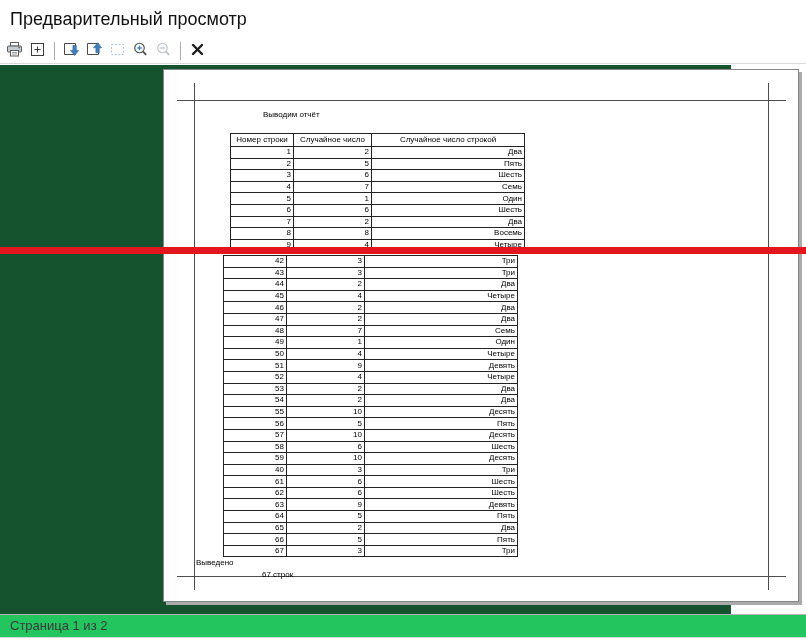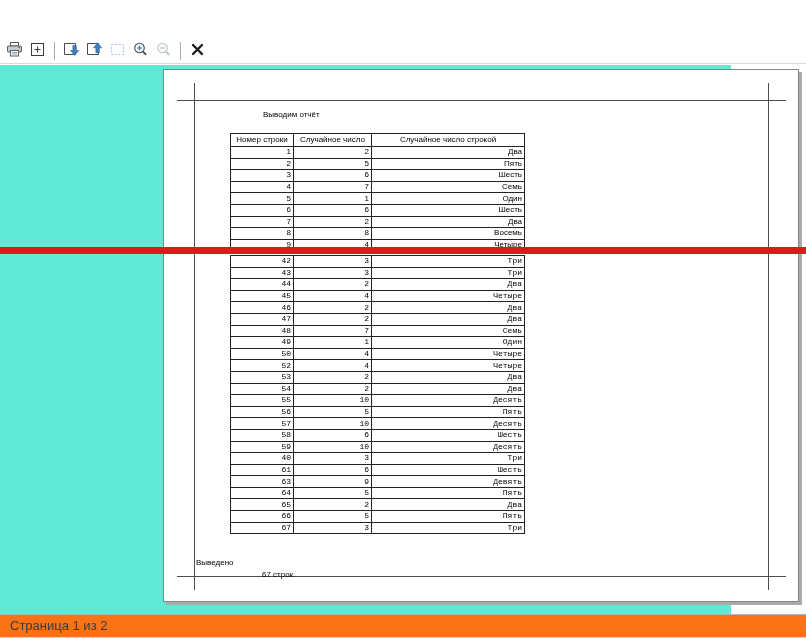--- a/index.html
+++ b/index.html
@@ -16,58 +16,59 @@
     position:absolute; left:0; top:38px; width:806px; height:26px;
     display:flex; align-items:center; padding-left:4px; box-sizing:border-box;
     border-bottom:1px solid #d9d9d9; background:#fff;
   }
   .tbtn {
     background:none; border:none; padding:0; margin:0 3px 0 1px;
     width:19px; height:22px; display:flex; align-items:center; justify-content:center;
     cursor:pointer;
   }
   .tsep { width:1px; height:18px; background:#adadad; margin:0 6px 0 4px; }
-  .preview { position:absolute; left:0; top:65px; width:731px; height:549px; background:#5eead4; }
+  .preview { position:absolute; left:0; top:65px; width:731px; height:549px; background:#14532d; }
   .sheet {
     position:absolute; left:163px; top:4px; width:634px; height:531px;
     background:#fff; border:1px solid #858585; box-shadow:3px 3px 0 #ababab;
   }
   .margin-line { position:absolute; background:#4d4d4d; }
   .ml-v-left  { left:30px;  top:13px;  width:1px;  height:507px; }
   .ml-v-right { left:604px; top:13px;  width:1px;  height:507px; }
   .ml-h-top   { left:13px;  top:30px;  width:609px; height:1px; }
   .ml-h-bot   { left:13px;  top:506px; width:609px; height:1px; }
   .rtitle { position:absolute; left:99px; top:40px; font-size:8px; line-height:9px; color:#000; }
   table.rtable {
     position:absolute; border-collapse:collapse; table-layout:fixed;
     font-size:8px; color:#000; background:#fff;margin-left:34px;
   }
   table.ta { left:32px; top:63px; }
-  table.tb { left:32px; top:185px;font-family:Liberation Mono, monospace; }
+  table.tb { left:25px; top:185px; }
   .rtable th, .rtable td {
     border:1px solid #222; overflow:hidden; white-space:nowrap;
     padding:0 2px 0 1px; line-height:10px;
   }
   .rtable th { height:12px; text-align:center; font-weight:normal; padding:0; }
   .rtable td { height:10.6px; text-align:right; }
   .rfooter { position:absolute; left:32px; top:488px; font-size:8px; line-height:9px; color:#000; width:300px; }
   .rfooter .fv { position:absolute; left:66px; top:12px; }
   .cutline { position:absolute; left:0; top:247px; width:806px; height:7px; background:#e2161c; z-index:10; }
   .statusbar {
-    position:absolute; left:0; top:614px; width:806px; height:22px; background:#f97316;
+    position:absolute; left:0; top:614px; width:806px; height:22px; background:#22c55e;
     border-top:1px solid #b3b3b3; border-bottom:1px solid #d8d8d8;
     font-size:13px; line-height:22px; color:#3a3a3a;
   }
   .statusbar span { padding-left:10px; }
 </style>
 </head>
 <body>
 
 <div id="app">
 
+  <div class="title">Предварительный просмотр</div>
 
   <div class="toolbar">
     <button class="tbtn">
       <span>
         <svg width="17" height="17" viewBox="0 0 17 17">
           <rect x="4.5" y="1.5" width="8" height="3.5" fill="#fff" stroke="#5a5a5a"></rect>
           <rect x="1.5" y="5" width="14" height="6" rx="1" fill="#c6cdd2" stroke="#5a5a5a"></rect>
           <rect x="4.5" y="9.5" width="8" height="5.5" fill="#fff" stroke="#5a5a5a"></rect>
           <line x1="6" y1="11.5" x2="11" y2="11.5" stroke="#9aa0a6"></line>
           <line x1="6" y1="13" x2="11" y2="13" stroke="#9aa0a6"></line>
@@ -254,20 +255,25 @@
               <td>49</td>
               <td>1</td>
               <td>Один</td>
             </tr>
             <tr>
               <td>50</td>
               <td>4</td>
               <td>Четыре</td>
             </tr>
             <tr>
+              <td>51</td>
+              <td>9</td>
+              <td>Девять</td>
+            </tr>
+            <tr>
               <td>52</td>
               <td>4</td>
               <td>Четыре</td>
             </tr>
             <tr>
               <td>53</td>
               <td>2</td>
               <td>Два</td>
             </tr>
             <tr>
@@ -300,20 +306,25 @@
               <td>10</td>
               <td>Десять</td>
             </tr>
             <tr>
               <td>40</td>
               <td>3</td>
               <td>Три</td>
             </tr>
             <tr>
               <td>61</td>
+              <td>6</td>
+              <td>Шесть</td>
+            </tr>
+            <tr>
+              <td>62</td>
               <td>6</td>
               <td>Шесть</td>
             </tr>
             <tr>
               <td>63</td>
               <td>9</td>
               <td>Девять</td>
             </tr>
             <tr>
               <td>64</td>

